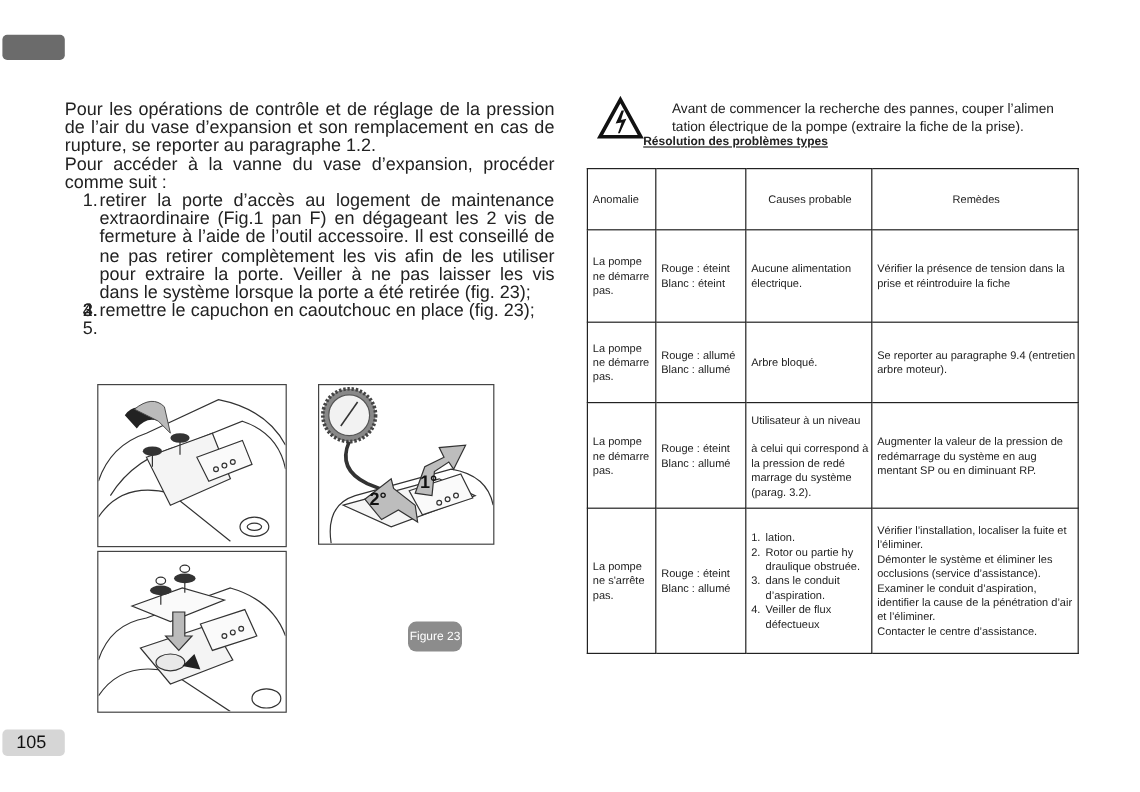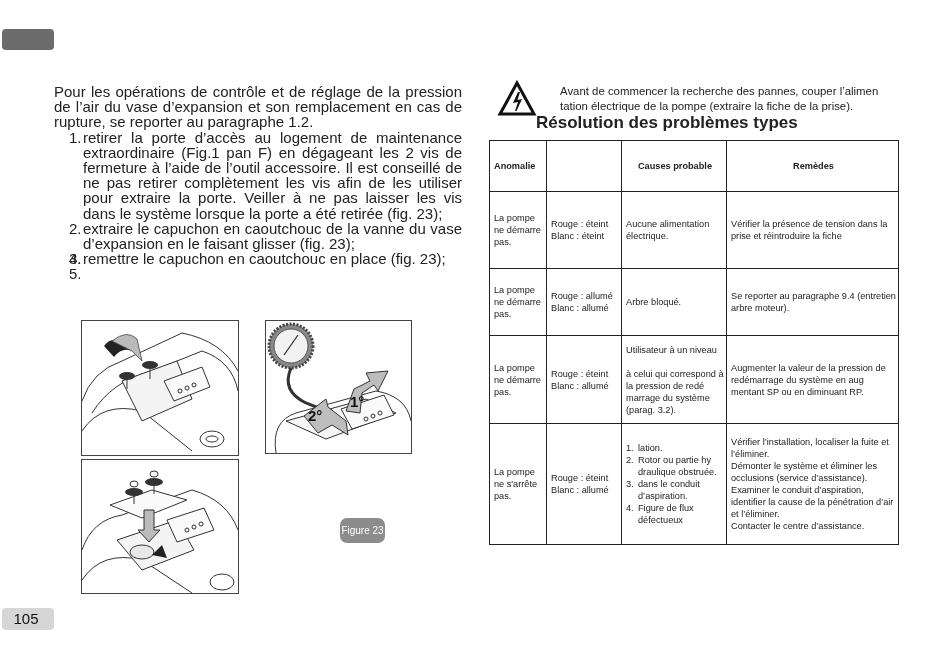--- a/index.html
+++ b/index.html
@@ -11,42 +11,43 @@
   .left-col { position:absolute; left:54px; top:84px; width:408px; font-size:15px; line-height:15.2px; color:#222; }
   .left-col p { margin:0; text-align:justify; }
   .steps { margin:0; padding:0; list-style:none; }
   .steps li { position:relative; padding-left:29px; text-align:justify; }
   .steps li .num { position:absolute; left:15px; top:0; }
   .fig { position:absolute; border:1px solid #444; background:#fff; overflow:hidden; }
   .fig-label { position:absolute; left:340px; top:518px; width:45px; height:25px; background:#8c8c8c; color:#fff;
                border-radius:7px; font-size:10px; line-height:25px; text-align:center; }
   .warn { position:absolute; left:497px; top:80px; width:40px; height:38px; }
   .warn-text { position:absolute; left:560px; top:84px; width:360px; font-size:11.4px; line-height:15.2px; color:#222; }
-  .sec-title { position:absolute; left:536px; top:113px; font-size:17px; font-weight:bold; color:#222; }
+  .sec-title { position:absolute; left:536px; top:113px; font-size:10px; font-weight:bold; color:#222;text-decoration:underline; }
   table.trouble { position:absolute; left:489px; top:140px; width:409px; border-collapse:collapse; font-size:9.2px;
                   line-height:12px; color:#222; table-layout:fixed; }
   table.trouble td, table.trouble th { border:1px solid #222; padding:0 2px 0 4px; vertical-align:middle; font-weight:normal; }
-  table.trouble th { text-align:center; height:50px;font-weight:bold; }
+  table.trouble th { text-align:center; height:50px; }
   table.trouble th.left { text-align:left; }
   .r1 td { height:76px; } .r2 td { height:66px; } .r3 td { height:87px; } .r4 td { height:120px; }
   .cause-list { margin:0; padding:0; list-style:none; }
   .cause-list li { position:relative; padding-left:12px; }
   .cause-list li .n { position:absolute; left:0; }
   .gap { height:12px; }
 </style>
 </head>
 <body>
 
 <div class="tab-top"></div>
 
 <div class="left-col">
   <p>Pour les opérations de contrôle et de réglage de la pression de l’air du vase d’expansion et son remplacement en cas de rupture, se reporter au paragraphe 1.2.</p>
+  <p>Pour accéder à la vanne du vase d’expansion, procéder comme suit :</p>
   <ol class="steps">
     <li><span class="num">1.</span><span>retirer la porte d’accès au logement de maintenance extraordinaire (Fig.1 pan F) en dégageant les 2 vis de fermeture à l’aide de l’outil accessoire. Il est conseillé de ne pas retirer complètement les vis afin de les utiliser pour extraire la porte. Veiller à ne pas laisser les vis dans le système lorsque la porte a été retirée (fig. 23);</span></li>
-    <li><span class="num">2.</span><span>extraire le capuchon en caoutchouc de la vanne du vase d’expansion en le faisant  glisser (fig. 23);</span></li>
+    <li><span class="num">2.</span></li>
     <li><span class="num">3.</span></li>
     <li><span class="num">4.</span><span>remettre le capuchon en caoutchouc en place  (fig. 23);</span></li>
     <li><span class="num">5.</span></li>
   </ol>
 </div>
 
 <div class="fig" style="left:81px; top:320px; width:156px; height:134px;">
   <svg width="156" height="134" viewBox="0 0 156 134">
     <g fill="none" stroke="#333" stroke-width="1">
       <path d="M0 80 Q10 50 40 40 L100 12 Q140 20 156 50"></path>
@@ -191,21 +192,21 @@
               <span class="n">2.</span>
               <div>Rotor ou partie hy draulique obstruée.</div>
             </li>
         <li>
               <span class="n">3.</span>
               <div></div>
               <div>dans le conduit d’aspiration.</div>
             </li>
         <li>
               <span class="n">4.</span>
-              <div>Figure de flux défectueux</div>
+              <div>Veiller de flux défectueux</div>
             </li>
       </ul>
     </td>
     <td>
       <div>Vérifier l’installation, localiser la fuite et l’éliminer.</div>
       <div>Démonter le système et éliminer les occlusions (service d’assistance).</div>
       <div>Examiner le conduit d’aspiration, identifier la cause de la pénétration d’air et l’éliminer.</div>
       <div>Contacter le centre d’assistance.</div>
     </td>
   </tr>

